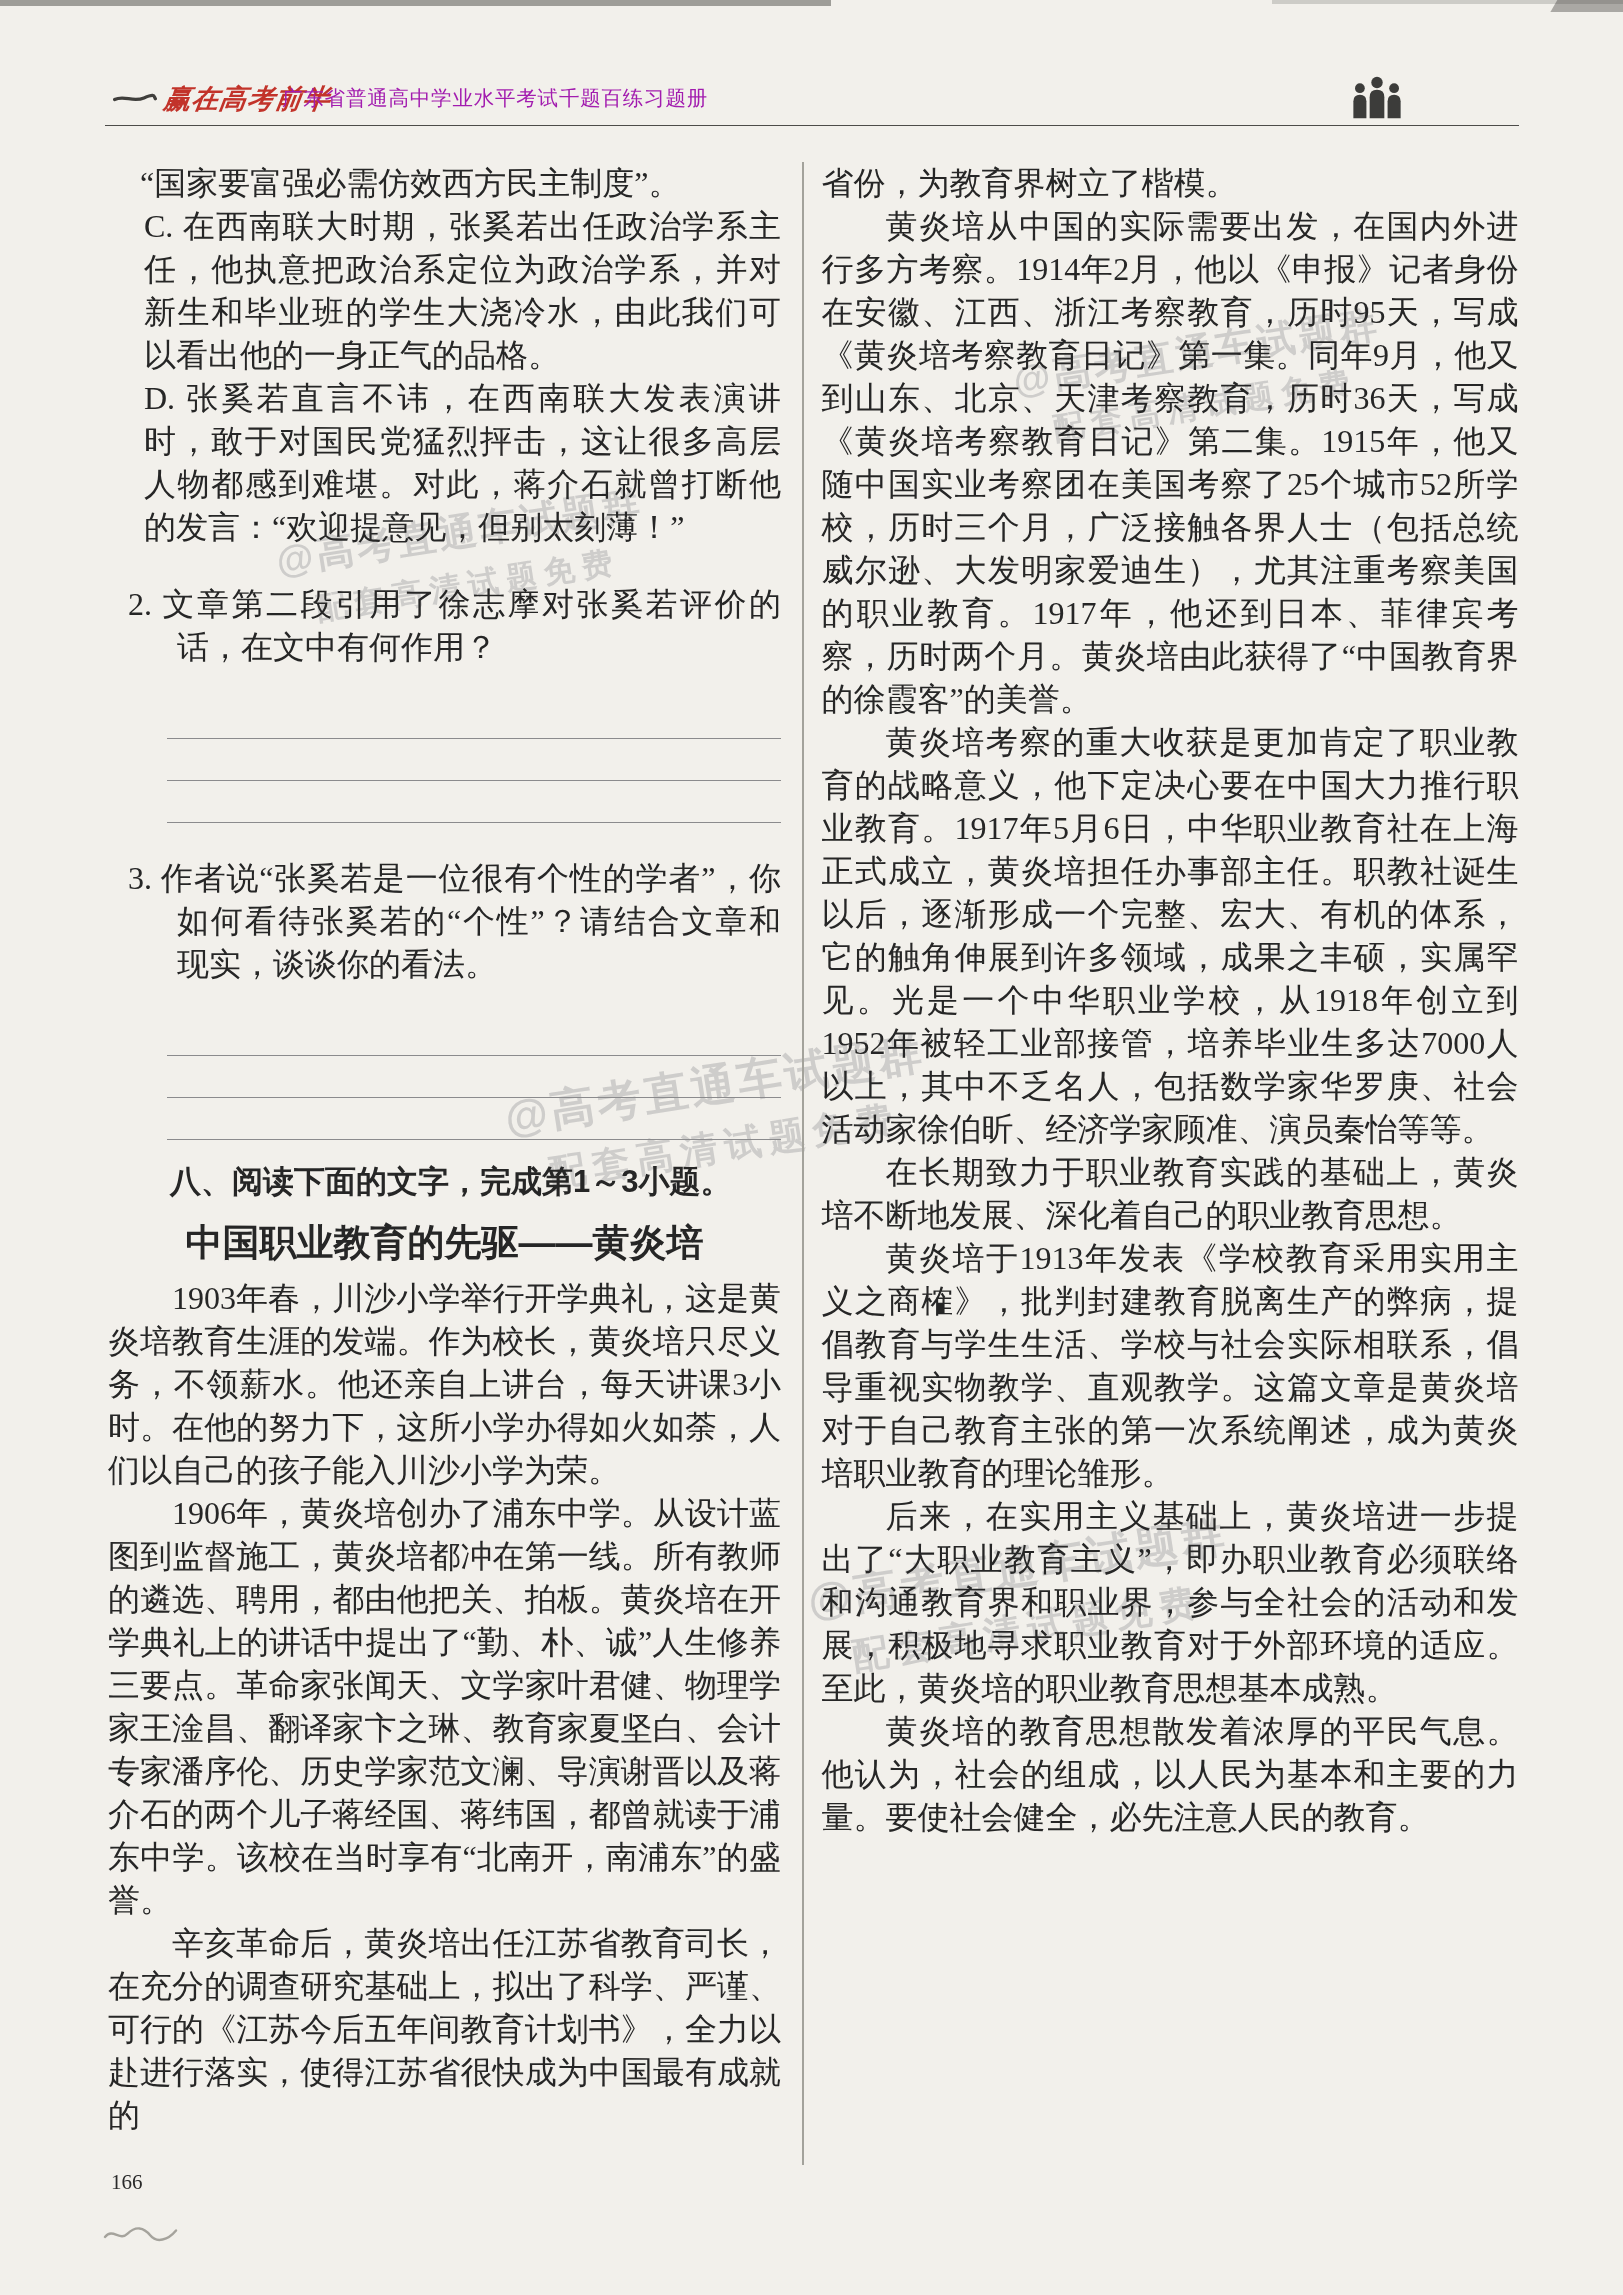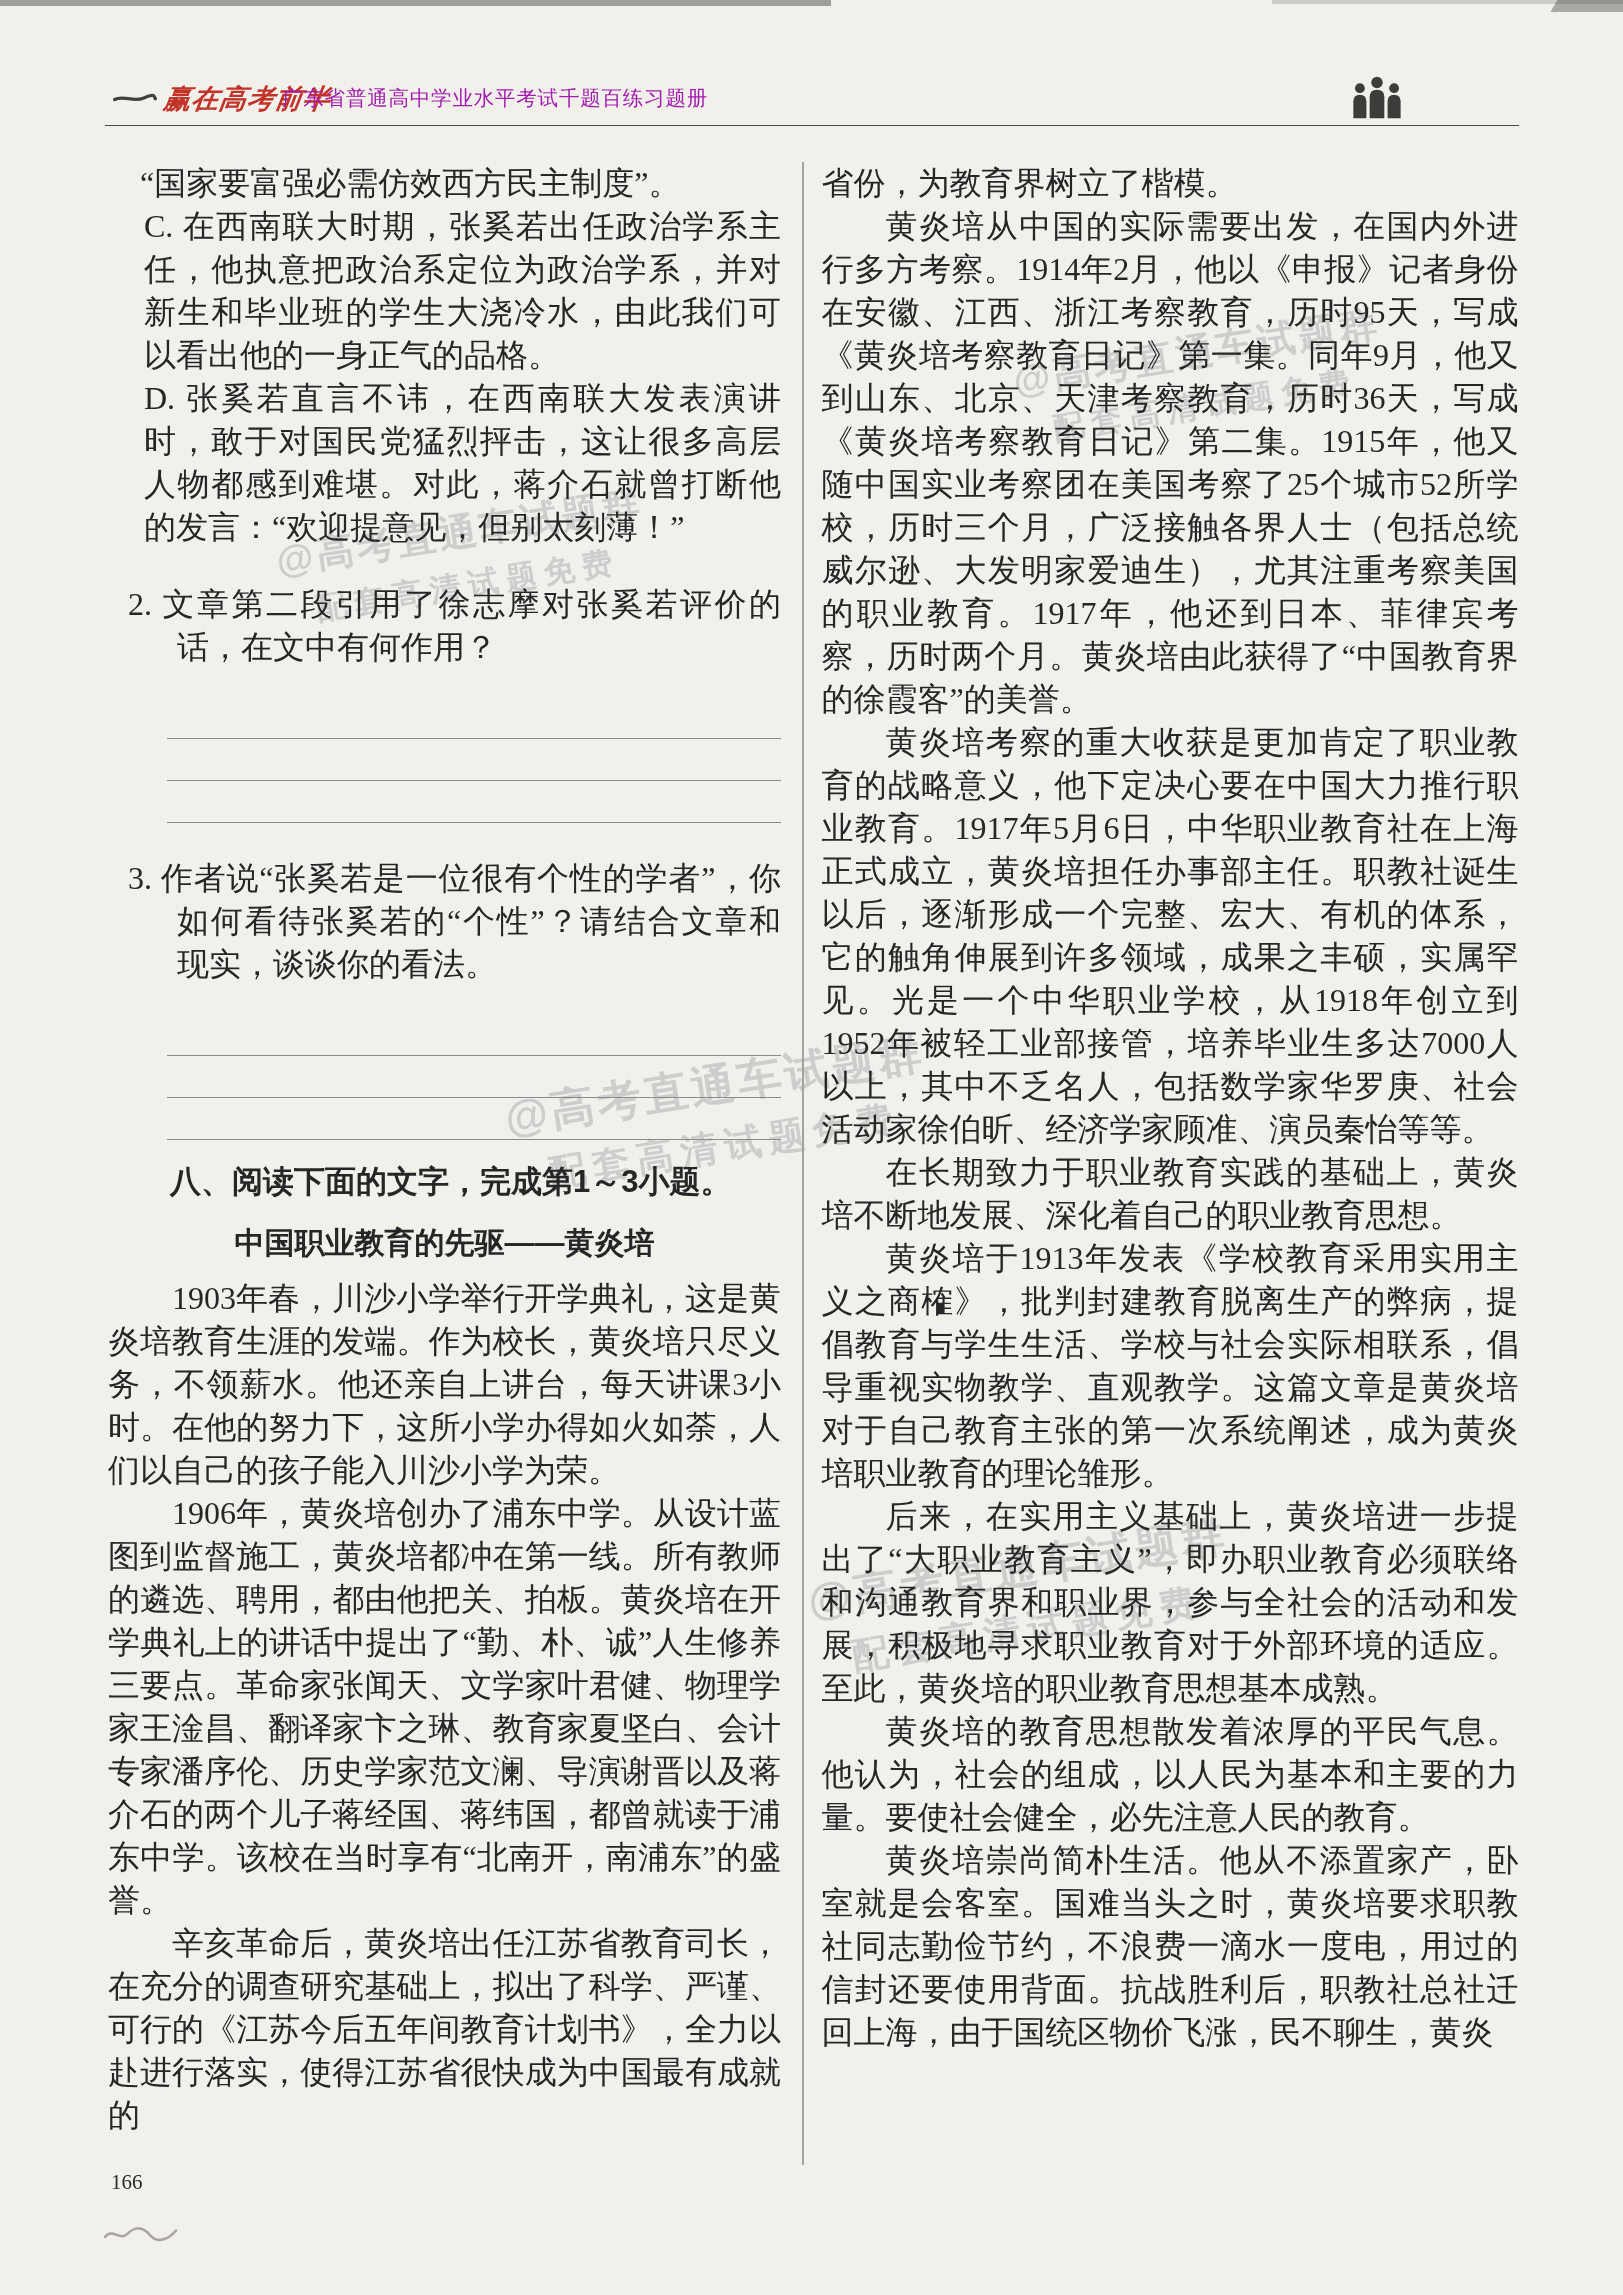--- a/index.html
+++ b/index.html
@@ -31,21 +31,21 @@
   .col-right { width:715px; padding-left:18px; }
 
   .p { text-indent:2em; }
   .p-noindent { text-indent:0; }
   .tail-line { text-indent:1em; }
   .opt { margin-left:36px; }
   .q { padding-left:49px; text-indent:-49px; margin-top:34px;margin-left:20px; }
   .answers { margin:28px 0 14.7px 59px; }
   .answer-line { height:42px; border-bottom:1.6px solid #8b8b8d; }
   .section-head { font-family:"Liberation Sans",sans-serif; font-weight:bold; text-indent:2em; margin-top:20px; font-size:31px; }
-  .article-title { font-family:"Liberation Sans",sans-serif; font-weight:bold; font-size:30px; text-align:center; text-indent:0; margin:18px 0 13px; }
+  .article-title { font-family:"Liberation Sans",sans-serif; font-weight:bold; font-size:37px; text-align:center; text-indent:0; margin:18px 0 13px; }
 
   
   .wm { position:absolute; transform:rotate(-9deg); color:rgba(105,105,112,.26); font-family:"Liberation Sans",sans-serif; font-weight:bold; text-align:center; pointer-events:none; white-space:nowrap; }
   .wm .l1 { font-size:44px; letter-spacing:3.3px; }
   .wm .l2 { font-size:37px; letter-spacing:7.4px; margin-top:6.5px; }
   .wm-small .l1 { font-size:38px; }
   .wm-small .l2 { font-size:31px; }
 
   
   .page-num { position:absolute; left:111px; top:2170px; font-size:21px; color:#2a2a2a; }
@@ -127,21 +127,20 @@
   <div class="col-sep"></div>
 
   <div class="col-right">
     <div class="p-noindent">省份，为教育界树立了楷模。</div>
     <div class="p">黄炎培从中国的实际需要出发，在国内外进行多方考察。1914年2月，他以《申报》记者身份在安徽、江西、浙江考察教育，历时95天，写成《黄炎培考察教育日记》第一集。同年9月，他又到山东、北京、天津考察教育，历时36天，写成《黄炎培考察教育日记》第二集。1915年，他又随中国实业考察团在美国考察了25个城市52所学校，历时三个月，广泛接触各界人士（包括总统威尔逊、大发明家爱迪生），尤其注重考察美国的职业教育。1917年，他还到日本、菲律宾考察，历时两个月。黄炎培由此获得了“中国教育界的徐霞客”的美誉。</div>
     <div class="p">黄炎培考察的重大收获是更加肯定了职业教育的战略意义，他下定决心要在中国大力推行职业教育。1917年5月6日，中华职业教育社在上海正式成立，黄炎培担任办事部主任。职教社诞生以后，逐渐形成一个完整、宏大、有机的体系，它的触角伸展到许多领域，成果之丰硕，实属罕见。光是一个中华职业学校，从1918年创立到1952年被轻工业部接管，培养毕业生多达7000人以上，其中不乏名人，包括数学家华罗庚、社会活动家徐伯昕、经济学家顾准、演员秦怡等等。</div>
     <div class="p">在长期致力于职业教育实践的基础上，黄炎培不断地发展、深化着自己的职业教育思想。</div>
     <div class="p">黄炎培于1913年发表《学校教育采用实用主义之商榷》，批判封建教育脱离生产的弊病，提倡教育与学生生活、学校与社会实际相联系，倡导重视实物教学、直观教学。这篇文章是黄炎培对于自己教育主张的第一次系统阐述，成为黄炎培职业教育的理论雏形。</div>
     <div class="p">后来，在实用主义基础上，黄炎培进一步提出了“大职业教育主义”，即办职业教育必须联络和沟通教育界和职业界，参与全社会的活动和发展，积极地寻求职业教育对于外部环境的适应。至此，黄炎培的职业教育思想基本成熟。</div>
     <div class="p">黄炎培的教育思想散发着浓厚的平民气息。他认为，社会的组成，以人民为基本和主要的力量。要使社会健全，必先注意人民的教育。</div>
-    <div class="p">黄炎培崇尚简朴生活。他从不添置家产，卧室就是会客室。国难当头之时，黄炎培要求职教社同志勤俭节约，不浪费一滴水一度电，用过的信封还要使用背面。抗战胜利后，职教社总社迁回上海，由于国统区物价飞涨，民不聊生，黄炎</div>
   </div>
 
 </div>
 
 <div class="page-num">166</div>
 <svg class="footer-squiggle" width="75" height="21" viewBox="0 0 92 26">
   <path d="M2 16 C12 4 20 22 30 12 S50 4 58 14 S80 20 90 8" stroke="#85837c" stroke-width="3" fill="none" stroke-linecap="round"></path>
 </svg>
 
 

